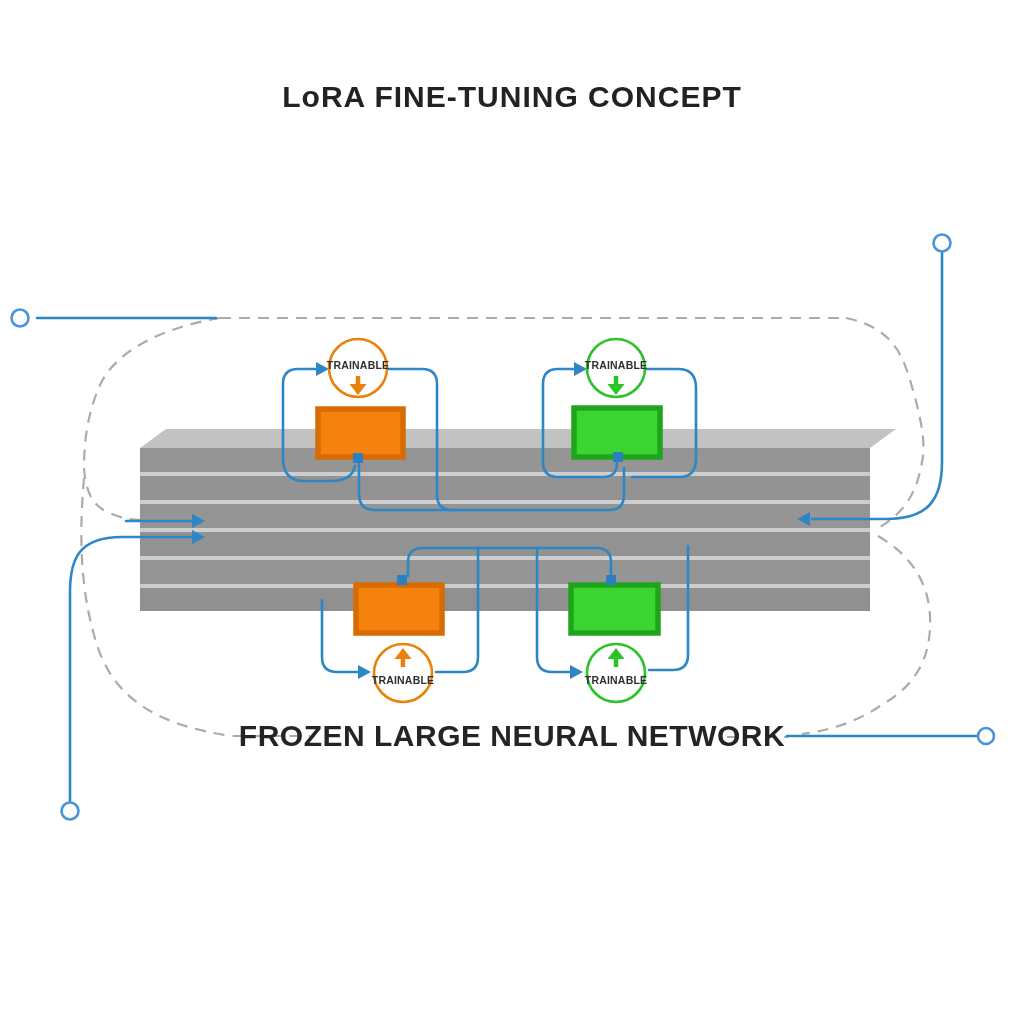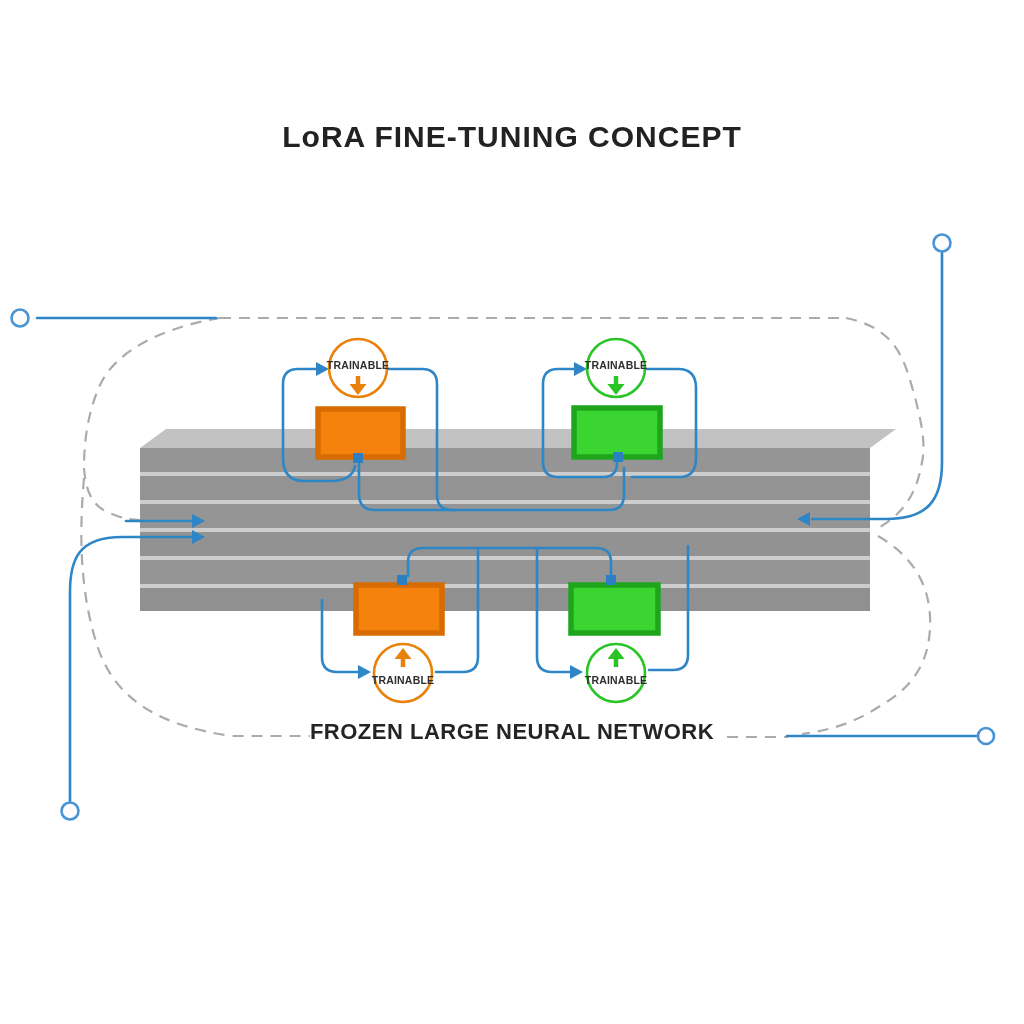--- a/index.html
+++ b/index.html
@@ -1,22 +1,22 @@
 <!DOCTYPE html>
 <html><head>
 <meta charset="utf-8">
 <style>
   html,body{margin:0;padding:0;background:#ffffff;}
   body{width:1024px;height:1024px;position:relative;overflow:hidden;
        font-family:"Liberation Sans", sans-serif;}
   .stage{position:absolute;inset:0;}
   .title{position:absolute;top:80px;left:0;width:100%;text-align:center;
-         font-size:30px;font-weight:800;letter-spacing:1px;color:#222;margin-top:40px;}
+         font-size:30px;font-weight:800;letter-spacing:1px;color:#222;}
   .net-label{position:absolute;top:719px;left:0;width:100%;text-align:center;
-         font-size:22px;font-weight:800;letter-spacing:0.5px;color:#242424;}
+         font-size:30px;font-weight:800;letter-spacing:0.5px;color:#242424;}
   svg{position:absolute;top:0;left:0;}
   svg text.badge{font-family:"Liberation Sans", sans-serif;font-size:10.5px;
          font-weight:bold;letter-spacing:0.2px;fill:#2e2e2e;}
 </style>
 </head>
 <body>
 
 <div class="stage">
 
   <svg width="1024" height="1024" viewBox="0 0 1024 1024">

